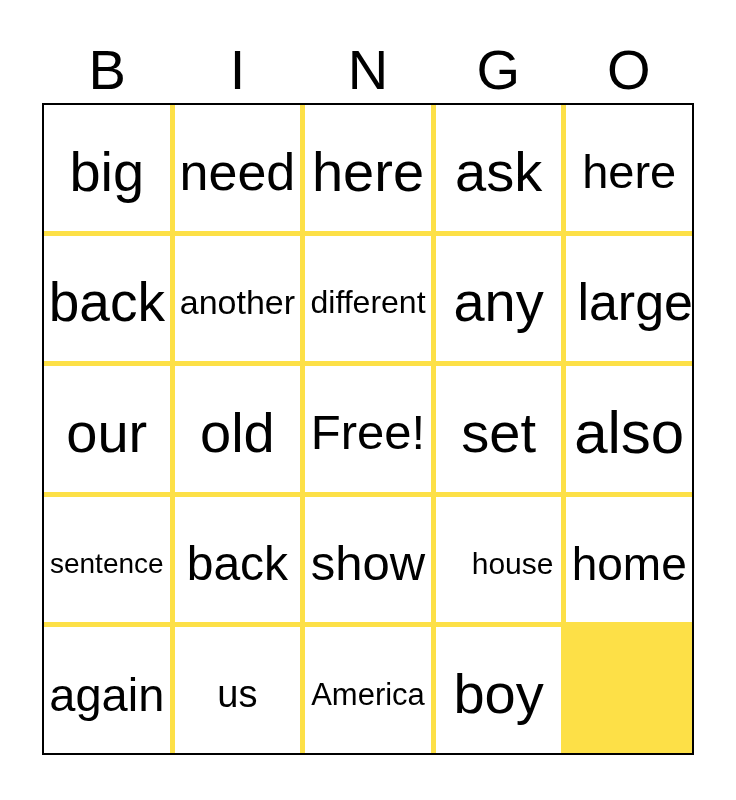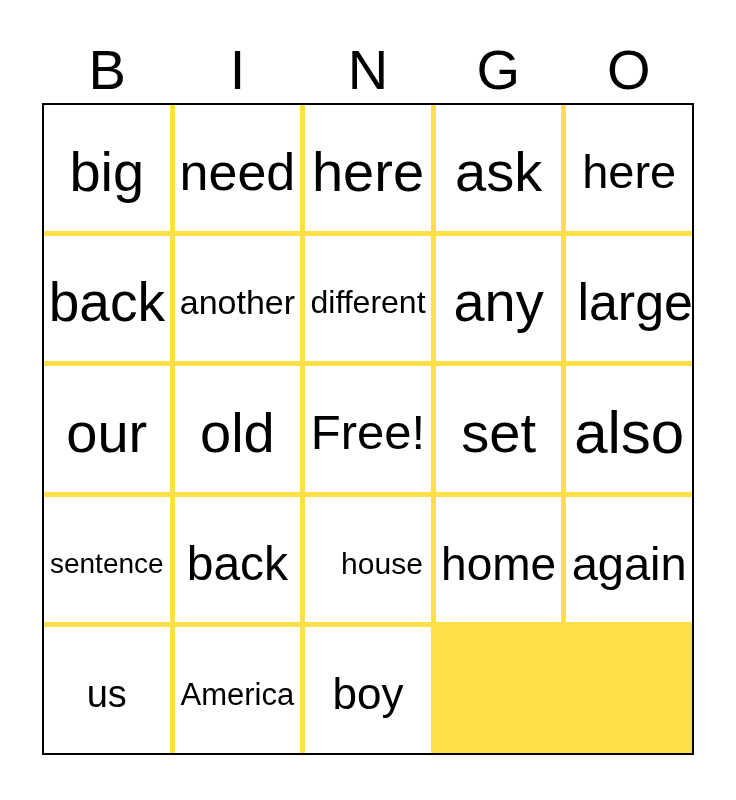--- a/index.html
+++ b/index.html
@@ -127,33 +127,36 @@
     <div class="cell">
         <span class="cell-text" style="font-size: 60px;">also</span>
       </div>
     <div class="cell">
         <span class="cell-text" style="font-size: 28px;">sentence</span>
       </div>
     <div class="cell">
         <span class="cell-text" style="font-size: 48px;">back</span>
       </div>
     <div class="cell">
+        <span class="cell-text" style="font-size: 49px;">show</span>
+      </div>
+    <div class="cell">
         <span class="cell-text" style="font-size: 30px; margin-left: 28px;">house</span>
       </div>
 
     <div class="cell">
         <span class="cell-text" style="font-size: 46px;">home</span>
       </div>
     <div class="cell">
         <span class="cell-text" style="font-size: 47px;">again</span>
       </div>
     <div class="cell">
         <span class="cell-text" style="font-size: 38px;">us</span>
       </div>
     <div class="cell">
         <span class="cell-text" style="font-size: 31px;">America</span>
       </div>
     <div class="cell">
-        <span class="cell-text" style="font-size: 44px;">boy</span>
+        <span class="cell-text" style="font-size: 56px;">boy</span>
       </div>
   </div>
 
 </div>
 
 </body></html>

